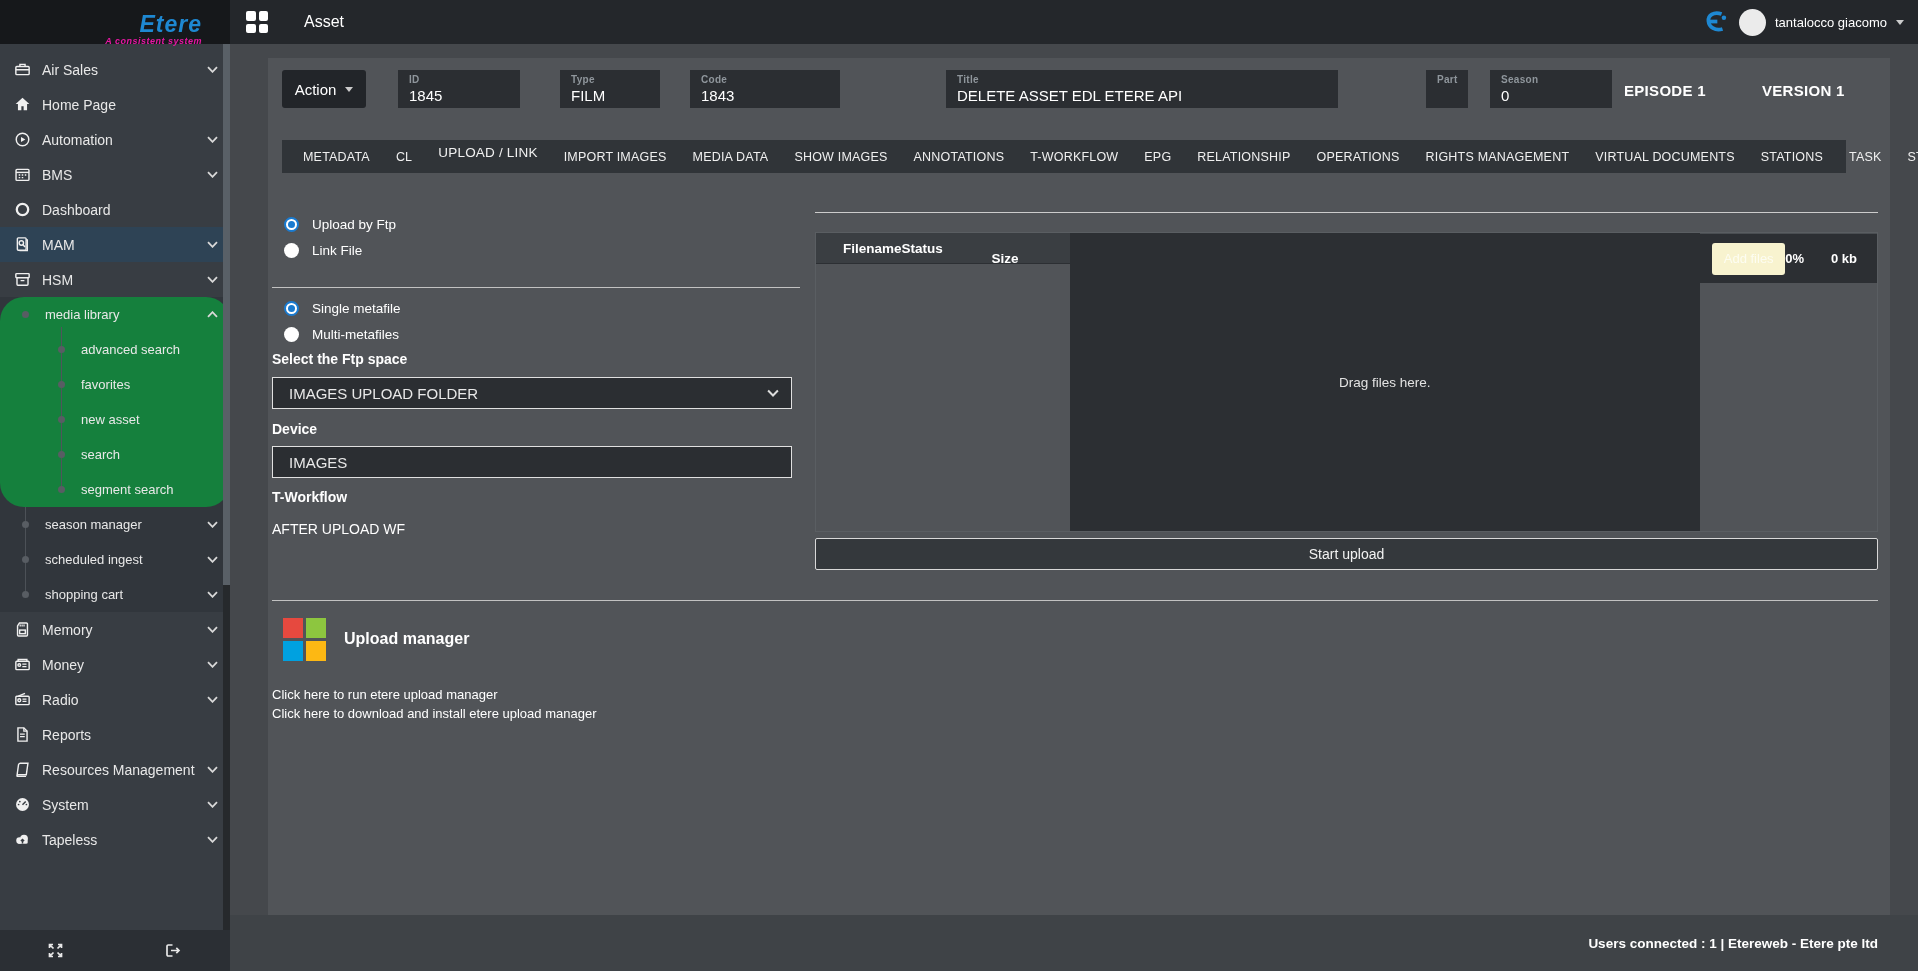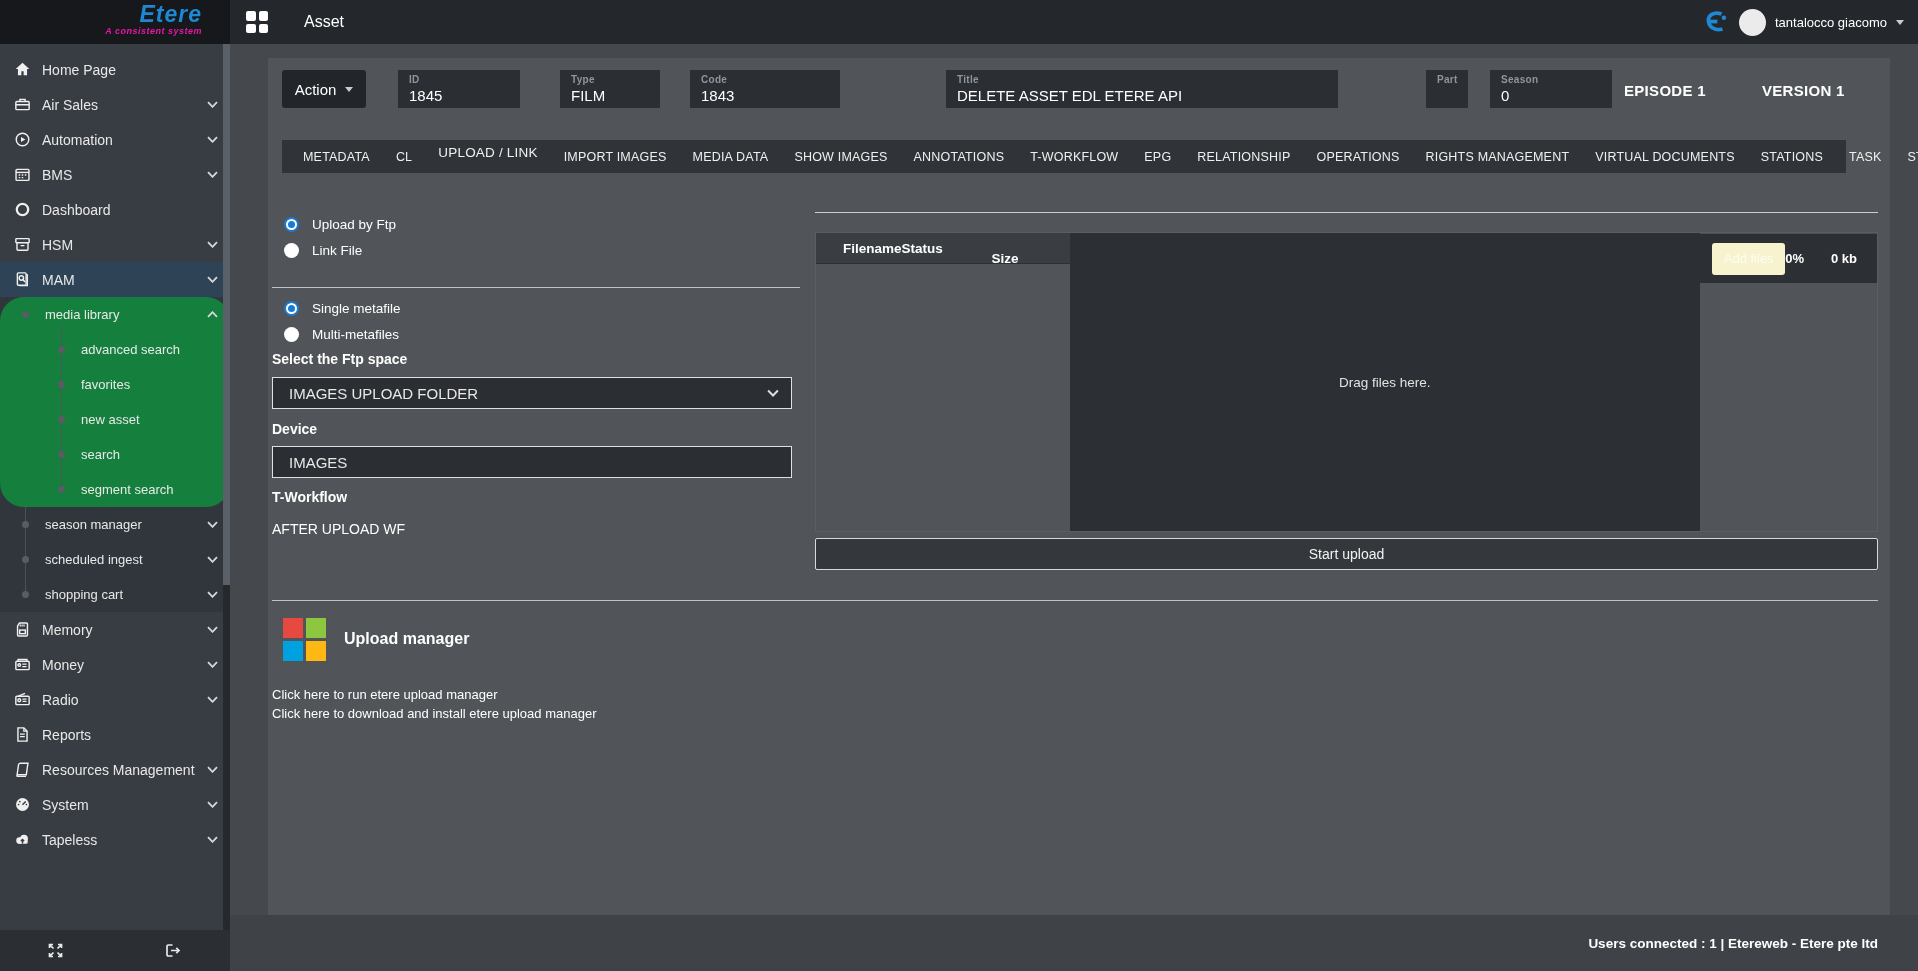--- a/index.html
+++ b/index.html
@@ -2,21 +2,21 @@
 <html><head>
 <meta charset="utf-8">
 <style>
   * { margin:0; padding:0; box-sizing:border-box; }
   html,body { width:1918px; height:971px; overflow:hidden; }
   body { font-family:"Liberation Sans", sans-serif; background:#45484c; position:relative; color:#fff; }
 
   
   .topbar { position:absolute; top:0; left:0; width:100%; height:44px; display:flex; z-index:5; }
   .tb-left { width:230px; height:44px; background:#16181b; position:relative; flex:none; }
-  .logo { position:absolute; right:28px; top:3px; text-align:right; line-height:1; }
+  .logo { position:absolute; right:28px; top:13px; text-align:right; line-height:1; }
   .logo-main { color:#1e88d2; font-size:23px; font-weight:bold; font-style:italic; letter-spacing:1px; }
   .logo-sub { color:#e617a3; font-size:9px; font-style:italic; font-weight:bold; margin-top:1px; letter-spacing:.5px; }
   .tb-right { flex:1; background:#24272b; display:flex; align-items:center; padding-left:16px; }
   .grid-icon { width:22px; height:22px; display:grid; grid-template-columns:9.5px 9.5px; grid-template-rows:9.5px 9.5px; gap:3px; cursor:pointer; }
   .grid-icon span { background:#fff; border-radius:2px; }
   .tb-title { margin-left:36px; font-size:16px; color:#fff; }
   .tb-user { margin-left:auto; margin-right:14px; display:flex; align-items:center; gap:9px; cursor:pointer; }
   .avatar { width:27px; height:27px; border-radius:50%; background:#ebebeb; }
   .user-name { font-size:13px; color:#fff; }
   .caret-down { width:0; height:0; border-left:4px solid transparent; border-right:4px solid transparent; border-top:5px solid #ccc; }
@@ -135,40 +135,40 @@
       <span class="user-name">tantalocco giacomo</span>
       <span class="caret-down"></span>
     </div>
   </div>
 </div>
 
 <div class="sidebar">
 
   <div class="srow">
     <span class="icn">
+        <svg width="19" height="19" viewBox="0 0 20 20" fill="none" stroke="#f0f0f0" stroke-width="1.5">
+          <rect x="3" y="6.8" width="14" height="8.6" rx="1"></rect>
+          <path d="M7.3 6.8V4.6h5.4v2.2M3 10.2h14"></path>
+        </svg>
+      </span>
+    <span>Air Sales</span>
+    <span class="chev">
+        <svg width="11" height="7" viewBox="0 0 11 7">
+          <path d="M1 1.2 5.5 5.8 10 1.2" fill="none" stroke="currentColor" stroke-width="1.8"></path>
+        </svg>
+      </span>
+  </div>
+
+  <div class="srow">
+    <span class="icn">
         <svg width="19" height="19" viewBox="0 0 20 20">
           <path d="M10 3 2.8 9.6h2.4V16h3.6v-4.2h2.4V16h3.6V9.6h2.4Z" fill="#f0f0f0"></path>
         </svg>
       </span>
     <span>Home Page</span>
-  </div>
-
-  <div class="srow">
-    <span class="icn">
-        <svg width="19" height="19" viewBox="0 0 20 20" fill="none" stroke="#f0f0f0" stroke-width="1.5">
-          <rect x="3" y="6.8" width="14" height="8.6" rx="1"></rect>
-          <path d="M7.3 6.8V4.6h5.4v2.2M3 10.2h14"></path>
-        </svg>
-      </span>
-    <span>Air Sales</span>
-    <span class="chev">
-        <svg width="11" height="7" viewBox="0 0 11 7">
-          <path d="M1 1.2 5.5 5.8 10 1.2" fill="none" stroke="currentColor" stroke-width="1.8"></path>
-        </svg>
-      </span>
   </div>
 
   <div class="srow">
     <span class="icn">
         <svg width="19" height="19" viewBox="0 0 20 20" fill="none" stroke="#f0f0f0" stroke-width="1.5">
           <circle cx="10" cy="10" r="6.6"></circle>
           <path d="M8.4 7.3 13 10l-4.6 2.7Z" fill="#f0f0f0" stroke="none"></path>
         </svg>
       </span>
     <span>Automation</span>
@@ -195,47 +195,47 @@
       </span>
   </div>
 
   <div class="srow">
     <span class="icn">
         <svg width="19" height="19" viewBox="0 0 20 20">
           <circle cx="10" cy="10" r="6" fill="none" stroke="#f0f0f0" stroke-width="2.4"></circle>
         </svg>
       </span>
     <span>Dashboard</span>
-  </div>
-
-  <div class="srow">
-    <span class="icn">
-        <svg width="19" height="19" viewBox="0 0 20 20" fill="none" stroke="#f0f0f0" stroke-width="1.5">
-          <rect x="3" y="3.8" width="14" height="4.4" rx="0.8"></rect>
-          <path d="M4.2 8.2V15a1 1 0 0 0 1 1h9.6a1 1 0 0 0 1-1V8.2M8 11.2h4"></path>
-        </svg>
-      </span>
-    <span>HSM</span>
-    <span class="chev">
-        <svg width="11" height="7" viewBox="0 0 11 7">
-          <path d="M1 1.2 5.5 5.8 10 1.2" fill="none" stroke="currentColor" stroke-width="1.8"></path>
-        </svg>
-      </span>
   </div>
 
   <div class="srow active">
     <span class="icn">
         <svg width="19" height="19" viewBox="0 0 20 20" fill="none" stroke="#f0f0f0" stroke-width="1.5">
           <rect x="4.6" y="3" width="9.2" height="13" rx="1"></rect>
           <path d="M13.8 5.2h1.4v11.3H6.8" stroke-width="1.2"></path>
           <circle cx="8.8" cy="8.4" r="2.3"></circle>
           <path d="M10.4 10 12.6 12.6"></path>
         </svg>
       </span>
     <span>MAM</span>
+    <span class="chev">
+        <svg width="11" height="7" viewBox="0 0 11 7">
+          <path d="M1 1.2 5.5 5.8 10 1.2" fill="none" stroke="currentColor" stroke-width="1.8"></path>
+        </svg>
+      </span>
+  </div>
+
+  <div class="srow">
+    <span class="icn">
+        <svg width="19" height="19" viewBox="0 0 20 20" fill="none" stroke="#f0f0f0" stroke-width="1.5">
+          <rect x="3" y="3.8" width="14" height="4.4" rx="0.8"></rect>
+          <path d="M4.2 8.2V15a1 1 0 0 0 1 1h9.6a1 1 0 0 0 1-1V8.2M8 11.2h4"></path>
+        </svg>
+      </span>
+    <span>HSM</span>
     <span class="chev">
         <svg width="11" height="7" viewBox="0 0 11 7">
           <path d="M1 1.2 5.5 5.8 10 1.2" fill="none" stroke="currentColor" stroke-width="1.8"></path>
         </svg>
       </span>
   </div>
 
   <div class="mam-sub">
     <div class="ml-block">
       <div class="srow l1">

